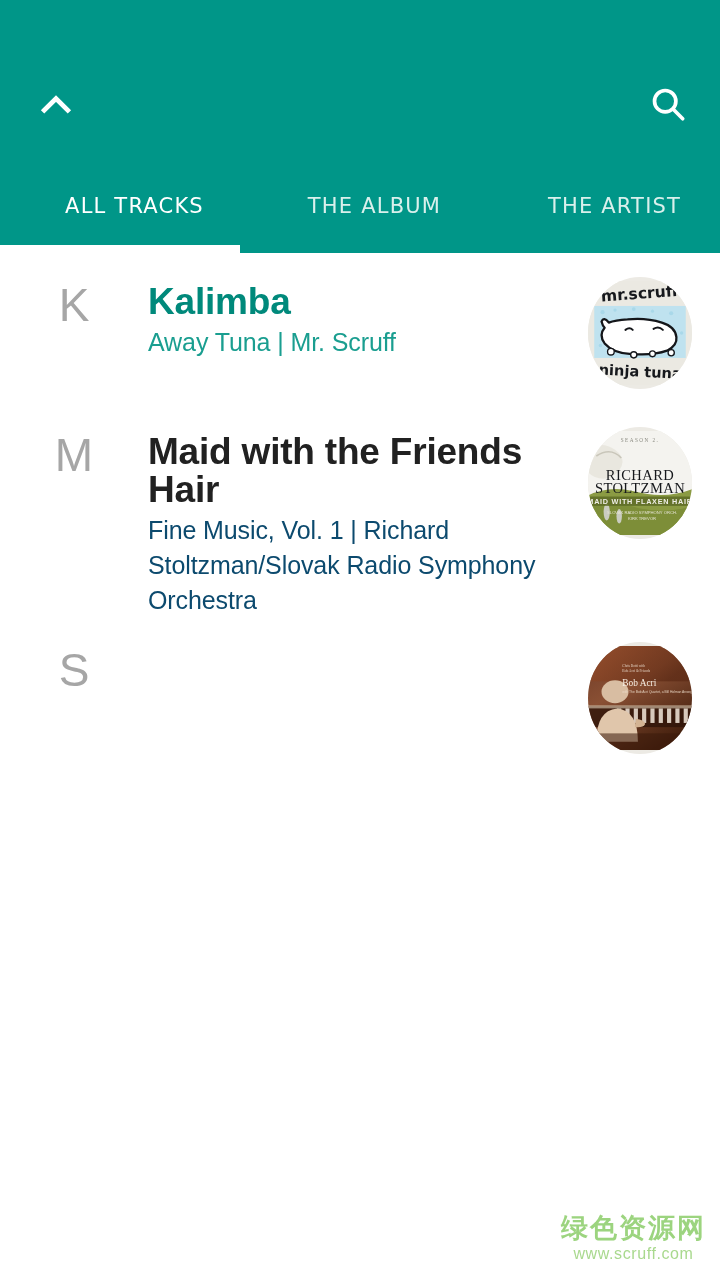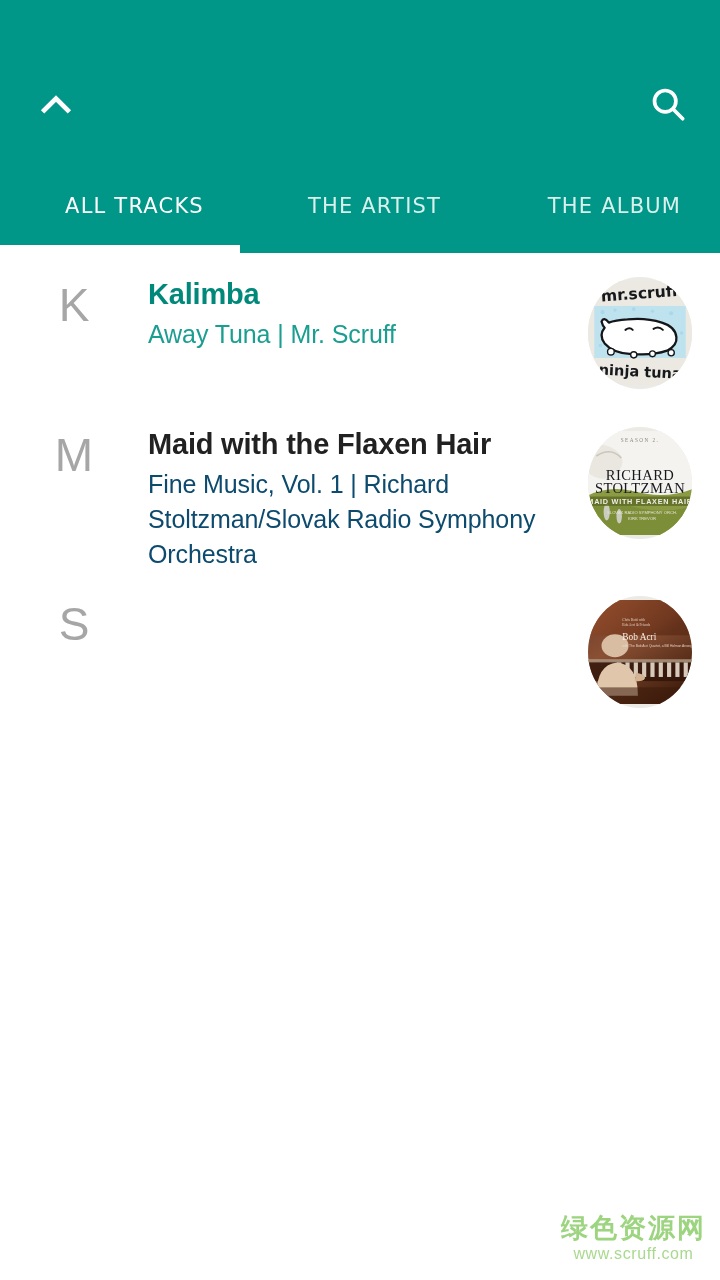--- a/index.html
+++ b/index.html
@@ -114,26 +114,27 @@
     font-family: "Liberation Sans", sans-serif;
   }
 
   .track-text {
     flex: 1 1 auto;
     padding-right: 16px;
     max-width: 420px;
   }
 
   .track-title {
-    font-size: 29px;
+    font-size: 37px;
     font-weight: 700;
     line-height: 38px;
     color: #212121;
     letter-spacing: -0.2px;
     margin-bottom: 4px;
+    margin-top: 8px;
   }
 
   .track-sub {
     font-size: 25px;
     font-weight: 400;
     line-height: 35px;
     color: #0c4a6e;
     letter-spacing: -0.1px;
   }
 
@@ -196,22 +197,22 @@
         <svg width="42" height="42" viewBox="0 0 24 24" aria-hidden="true">
           <circle cx="10.4" cy="10.4" r="6.1" fill="none" stroke="#ffffff" stroke-width="2.1"></circle>
           <line x1="15.0" y1="15.0" x2="20.4" y2="20.4" stroke="#ffffff" stroke-width="2.1" stroke-linecap="round"></line>
         </svg>
       </div>
 
     </div>
 
     <div class="tabs">
       <div class="tab">ALL TRACKS</div>
+      <div class="tab inactive">THE ALBUM</div>
       <div class="tab inactive">THE ARTIST</div>
-      <div class="tab inactive">THE ALBUM</div>
     </div>
 
     <div class="tab-indicator"></div>
   </div>
 
   <div class="track-list">
 
     <div class="track-row playing">
       <div class="index-letter">K</div>
       <div class="track-text">
@@ -247,21 +248,21 @@
           </g>
           <text x="50" y="17" font-family="'DejaVu Sans',sans-serif" font-size="15" font-weight="700" fill="#16181c" text-anchor="middle" transform="rotate(-4 50 17)">mr.scruff</text>
           <text x="50" y="92" font-family="'DejaVu Sans',sans-serif" font-size="14" font-weight="700" fill="#16181c" text-anchor="middle" transform="rotate(3 50 92)">ninja tuna</text>
         </svg>
       </div>
     </div>
 
     <div class="track-row">
       <div class="index-letter">M</div>
       <div class="track-text">
-        <div class="track-title">Maid with the Flaxen Hair</div>
+        <div class="track-title">Maid with the Friends Hair</div>
         <div class="track-sub">Fine Music, Vol. 1 | Richard Stoltzman/Slovak Radio Symphony Orchestra</div>
       </div>
       <div class="art">
 
         <svg viewBox="0 0 100 100" aria-hidden="true">
           <rect width="100" height="100" fill="#f4f3ef"></rect>
           <path d="M0 62 q20 -10 44 -4 q30 8 56 -2 V100 H0 Z" fill="#8b9b43"></path>
           <path d="M0 72 q24 -6 48 2 q28 6 52 -2 V100 H0 Z" fill="#7d8e38"></path>
           <path d="M-4 20 q16 -12 30 -2 q12 9 4 20 q-10 12 -24 6 q-14 -7 -10 -24 z" fill="#e9e7df"></path>
           <path d="M8 24 q14 -9 24 2" fill="none" stroke="#c9c6ba" stroke-width="1.6"></path>

